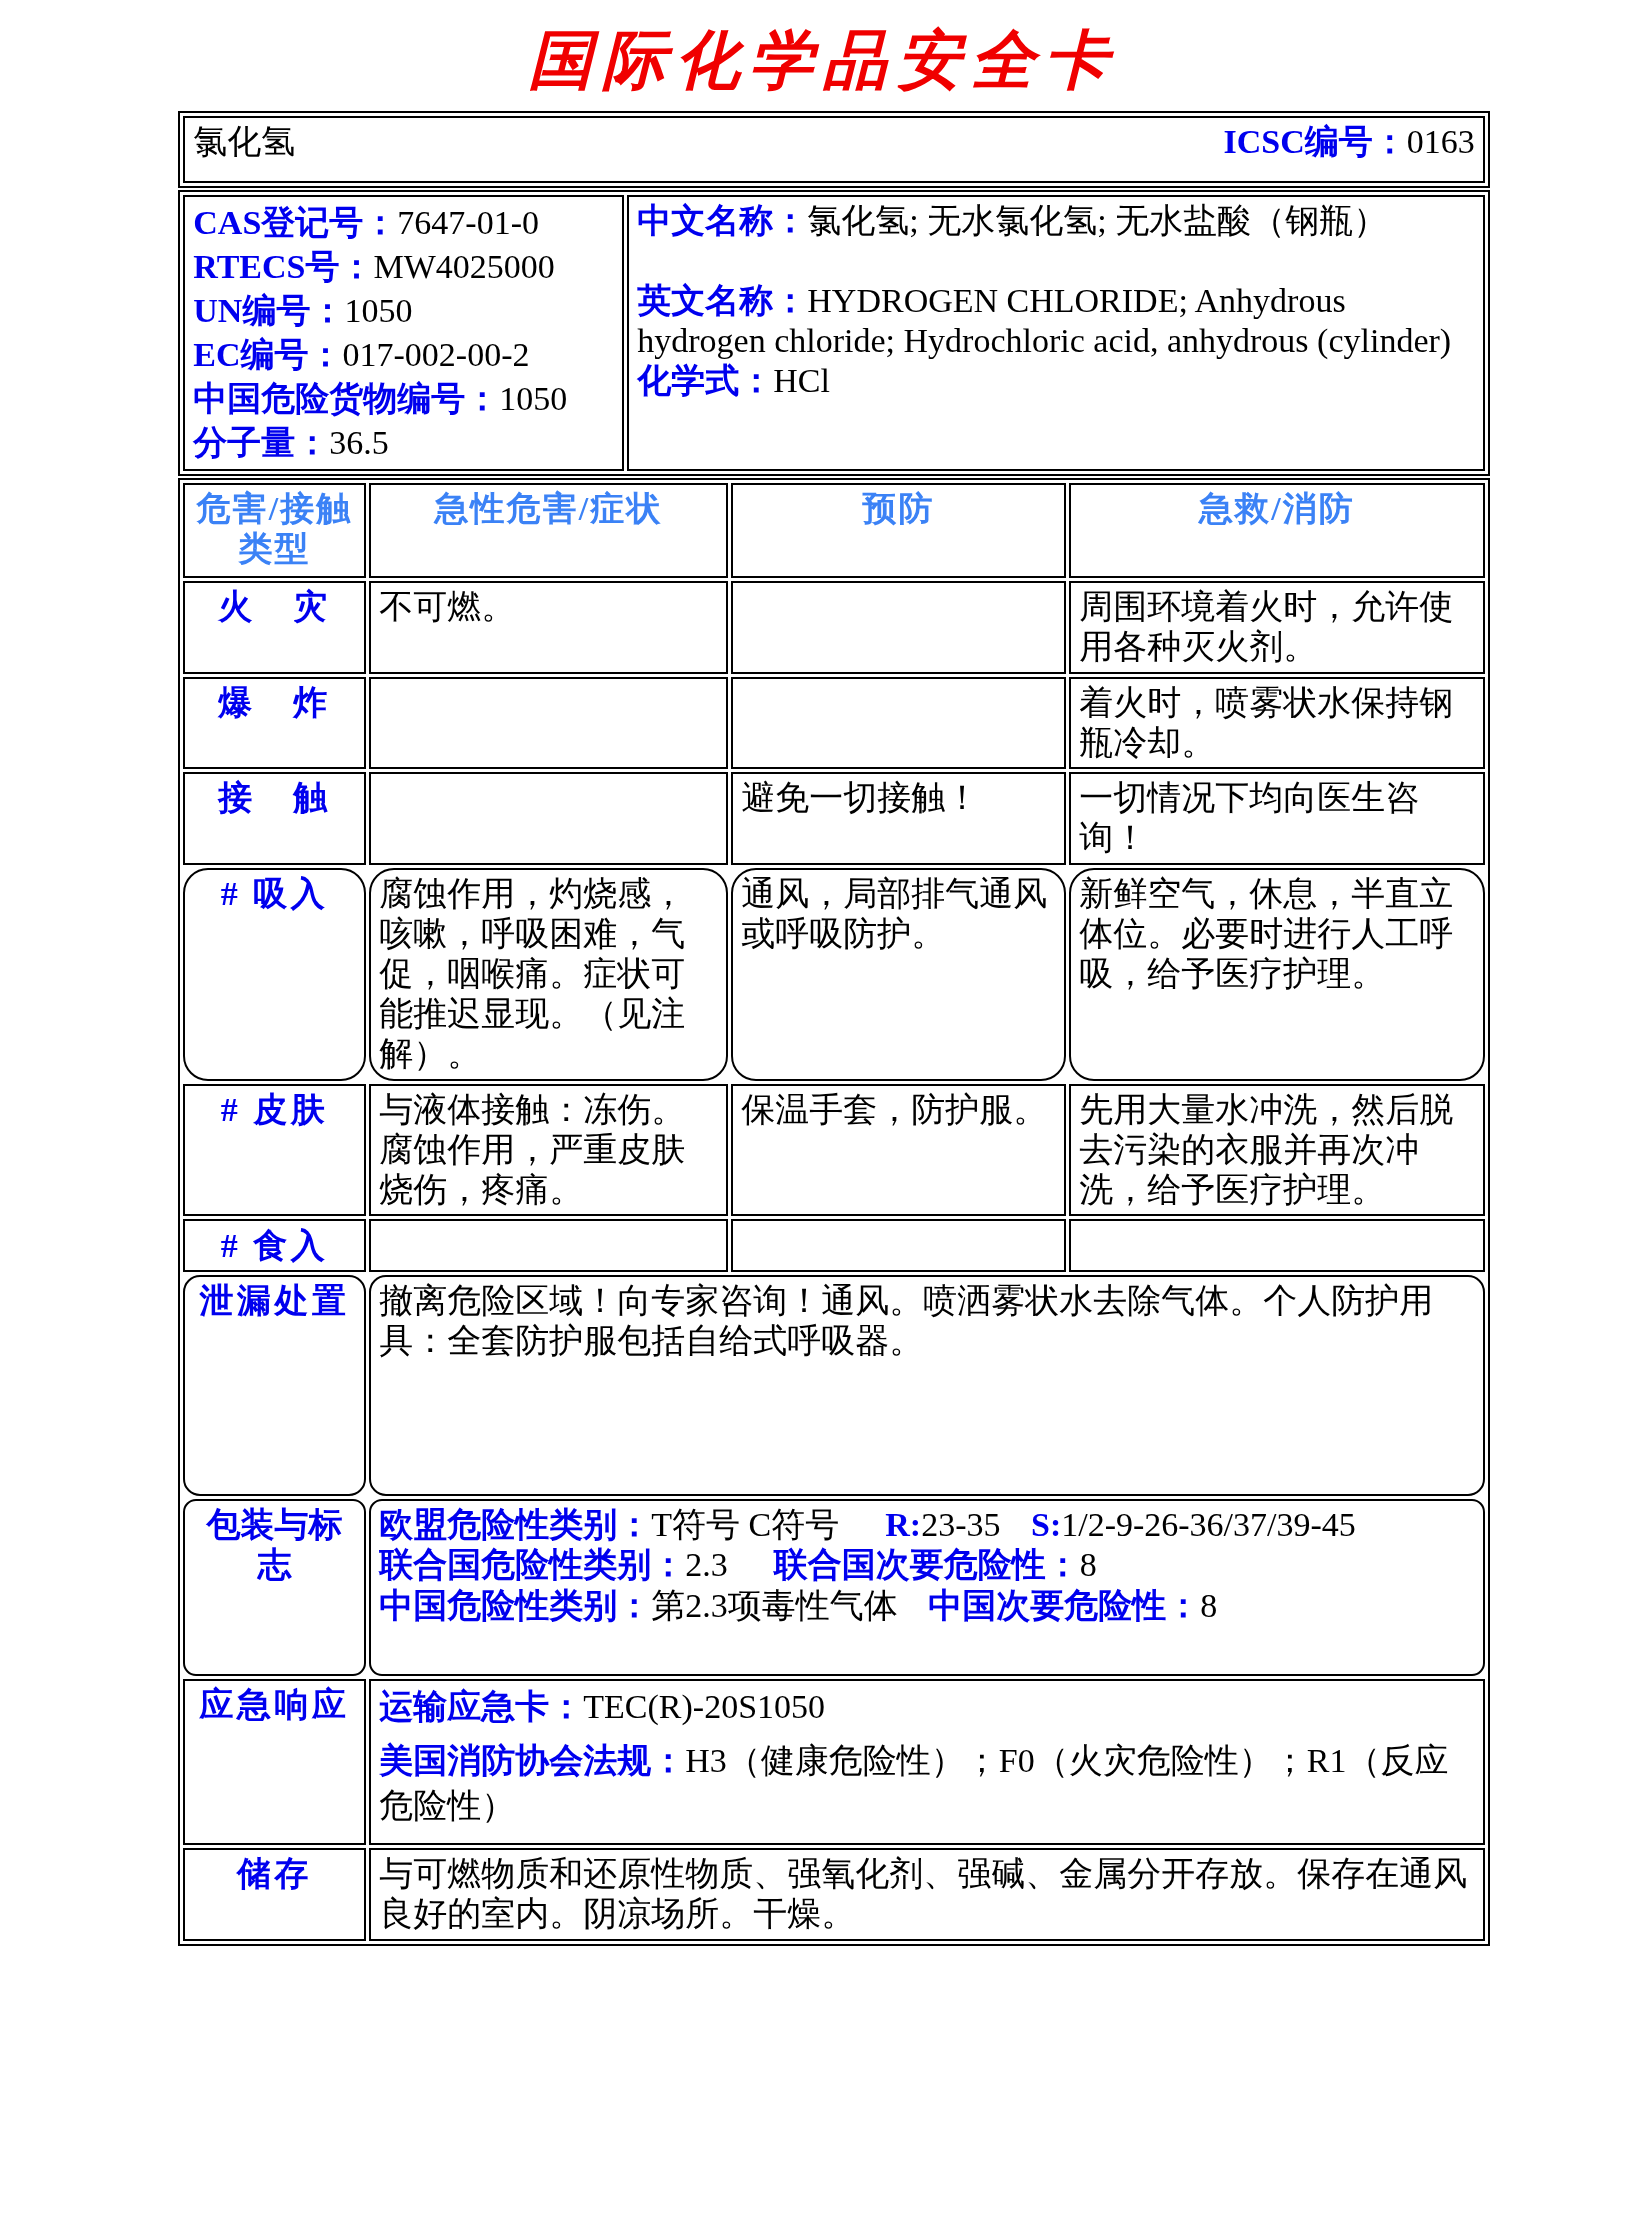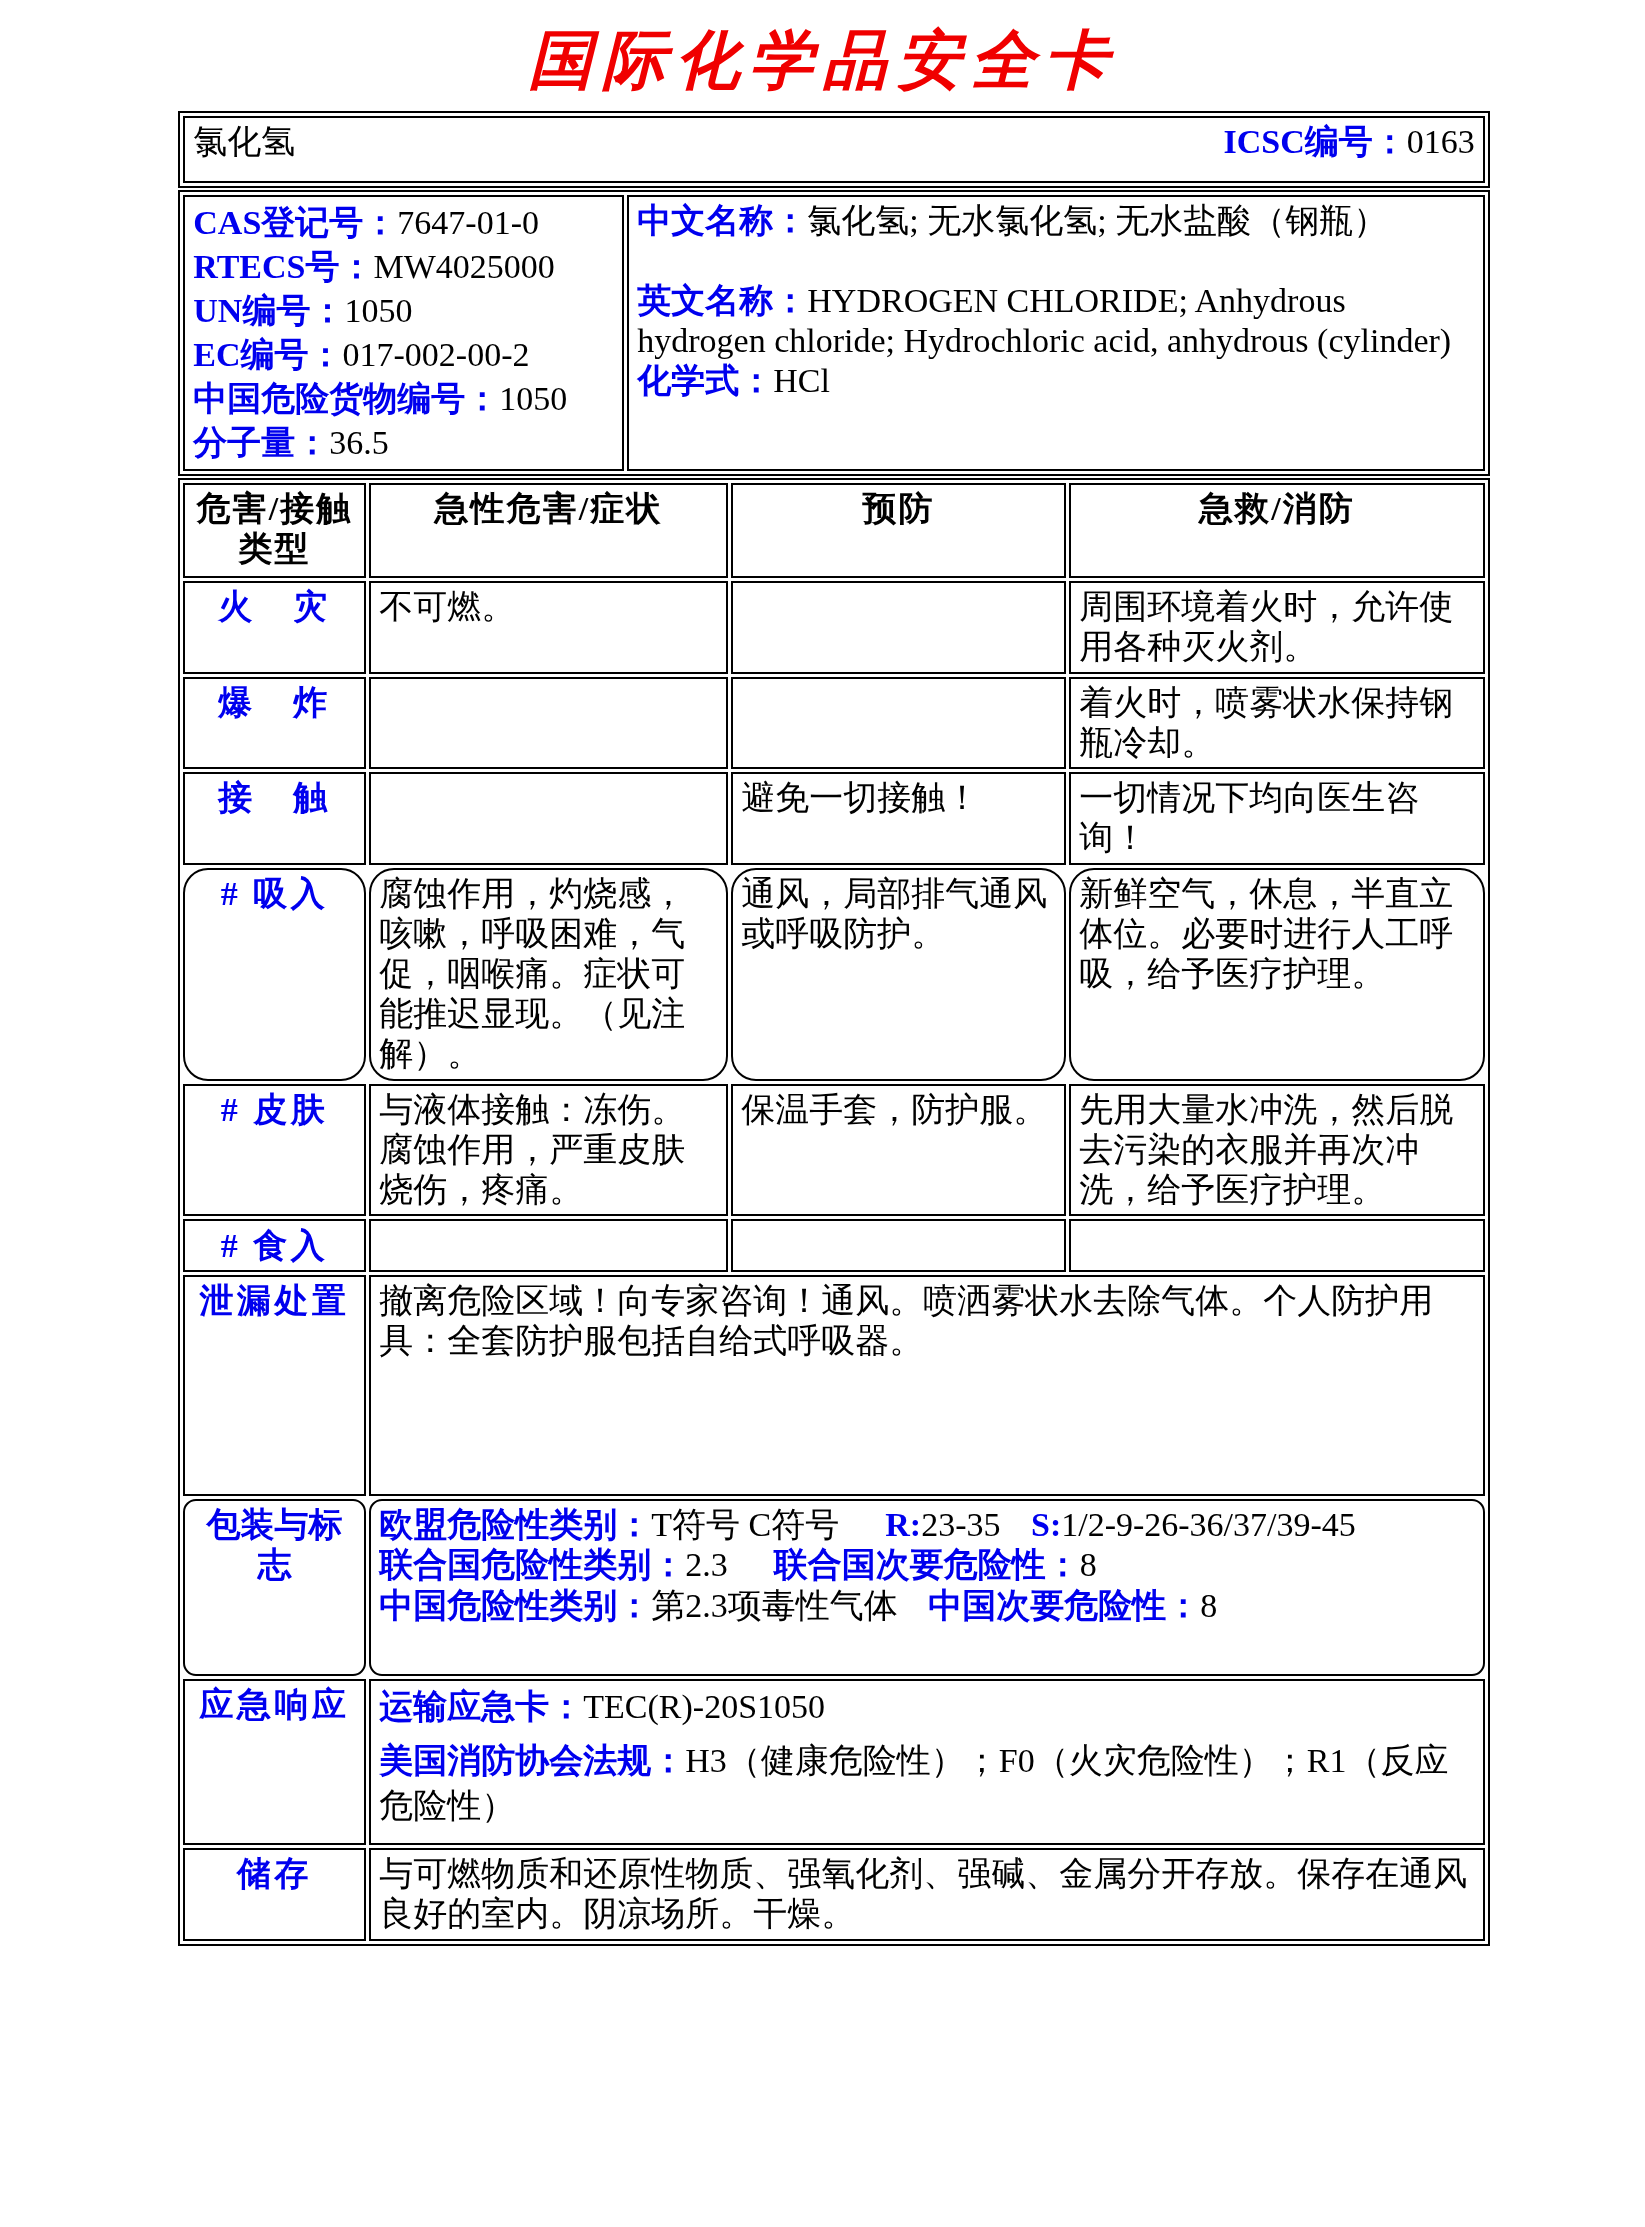--- a/index.html
+++ b/index.html
@@ -45,32 +45,32 @@
   .inforow td{height:259px;}
   .id-line{line-height:44px;white-space:nowrap;}
   .names-cell p{margin:0;line-height:40px;}
   .names-spacer{height:40px;}
   
   td.rowlabel{
     color:#0000ee;font-weight:bold;text-align:center;vertical-align:middle;
     font-size:32px;letter-spacing:3.5px;padding:1.4px;
   }
   td.hdr{
-    color:#000000;font-weight:bold;text-align:center;vertical-align:middle;
+    color:#3b82f6;font-weight:bold;text-align:center;vertical-align:middle;
     font-size:32px;letter-spacing:2.1px;margin-left:36px;
   }
   .h-hdr td{height:83px;}
   .h-fire td{height:67px;}
   .h-expl td{height:67px;}
   .h-cont td{height:67px;}
   .h-inh td{height:143px;border-radius:25px;}
   .h-skin td{height:108px;}
   .h-eye td{height:105px;}
   .h-ing td{height:35px;}
-  .h-spill td{height:209px;}
+  .h-spill td{height:209px;border-radius:17px;}
   .h-pack td{height:164px;border-radius:13px;}
   .h-emer td{height:123px;}
   .h-stor td{height:75px;}
   td.spill-cell{line-height:1.95;margin-left:15px;}
   td.pack-cell{line-height:1.85;}
   td.pack-cell .seg-gap{display:inline-block;width:46px;}
   td.pack-cell .seg-gap-sm{display:inline-block;width:30.5px;}
   td.emer-cell p{margin:0 0 9.7px 0;line-height:1.32;}
   td.stor-cell{line-height:1.32;}
 </style>

